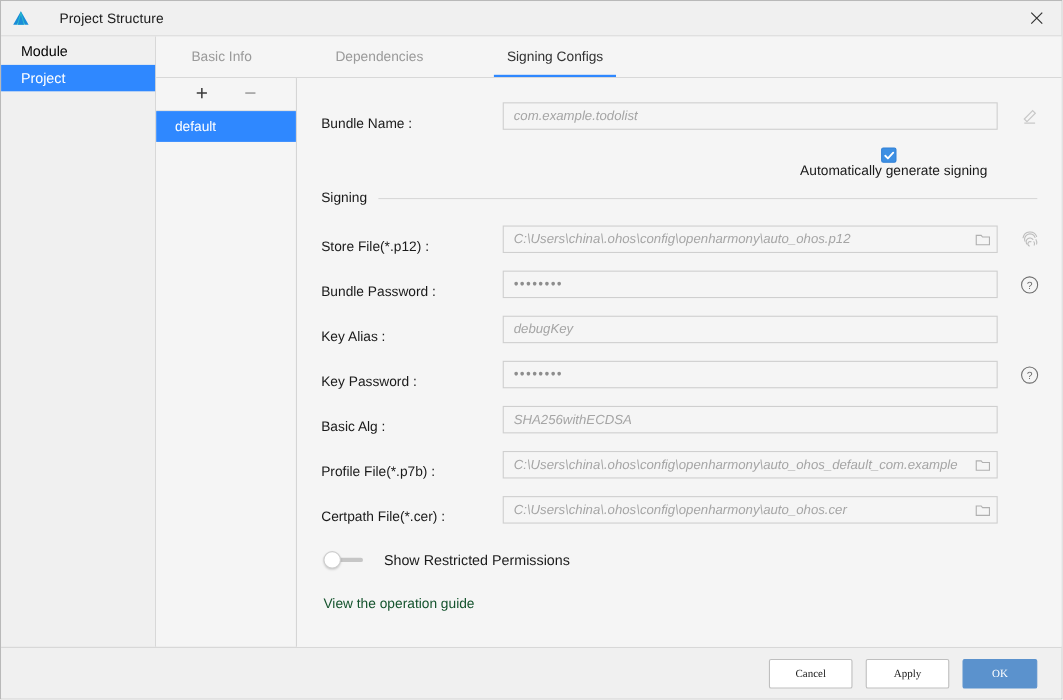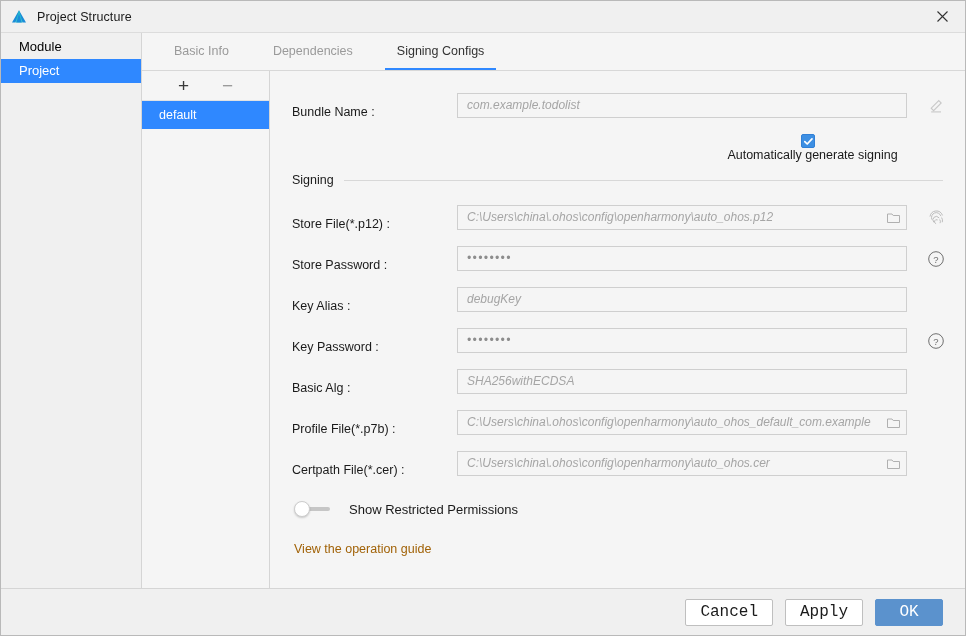--- a/index.html
+++ b/index.html
@@ -24,20 +24,21 @@
 
   
   .titlebar {
     height: 32px;
     min-height: 32px;
     background: #f0f0f0;
     display: flex;
     align-items: center;
     border-bottom: 1px solid #dcdcdc;
     position: relative;
+    gap: 17px;
   }
   .titlebar-logo {
     width: 18px; height: 18px;
     margin-left: 9px; margin-right: 9px;
     display: flex; align-items: center; justify-content: center;
   }
   .titlebar-title {
     font-size: 12.5px;
     color: #1a1a1a;
     letter-spacing: 0.1px;
@@ -90,20 +91,21 @@
   }
 
   .tabbar {
     height: 38px;
     min-height: 38px;
     background: #f5f5f5;
     border-bottom: 1px solid #d8d8d8;
     display: flex;
     align-items: center;
     padding-left: 10px;
+    gap: 32px;
   }
   .tab {
     height: 37px;
     line-height: 36px;
     padding: 0 22px;
     font-size: 12.5px;
     color: #9a9a9a;
     cursor: pointer;
     position: relative;
     white-space: nowrap;
@@ -317,43 +319,43 @@
     font-size: 13px;
     color: #1a1a1a;
     white-space: nowrap;
   }
 
   .guide-link {
     display: inline-block;
     margin-top: 22px;
     margin-left: 2px;
     font-size: 12.5px;
-    color: #a16207;
+    color: #14532d;
     cursor: pointer;
     white-space: nowrap;
   }
 
   
   .footer {
     height: 47px;
     min-height: 47px;
     background: #f0f0f0;
     border-top: 1px solid #d5d5d5;
     display: flex;
     align-items: center;
     justify-content: flex-end;
     padding-right: 22px;
     gap: 12px;
   }
   .btn {
     height: 27px;
     min-width: 76px;
     padding: 0 14px;
-    font-size: 16px;
-    font-family: Liberation Mono, monospace;
+    font-size: 10px;
+    font-family: Liberation Serif, serif;
     border: 1px solid #bfbfbf;
     background: #ffffff;
     color: #1a1a1a;
     cursor: pointer;
     border-radius: 2px;
   }
   .btn.primary {
     background: #5b92cd;
     border-color: #5b92cd;
     color: #ffffff;
@@ -458,21 +460,21 @@
                   <path d="M9.2 16.4a1.4 1.4 0 0 1 1.6 -4.0"></path>
                   <path d="M13.6 12.4a3.3 3.3 0 0 1 0.3 3.2"></path>
                   <path d="M15.6 10.4a5.3 5.3 0 0 1 0.6 4.2"></path>
                 </g>
               </svg>
             </div>
           </div>
 
           
           <div class="form-row">
-            <div class="form-label">Store Password :</div>
+            <div class="form-label">Bundle Password :</div>
             <div class="field-wrap">
               <div class="field nopad dots">••••••••</div>
             </div>
             <div class="row-icon">
               <svg width="18" height="18" viewBox="0 0 18 18">
                 <circle cx="9" cy="9" r="7.3" fill="none" stroke="#6f6f6f" stroke-width="1"></circle>
                 <text x="9" y="12.6" font-size="9.5" fill="#6f6f6f" text-anchor="middle" font-family="Liberation Sans, sans-serif">?</text>
               </svg>
             </div>
           </div>

